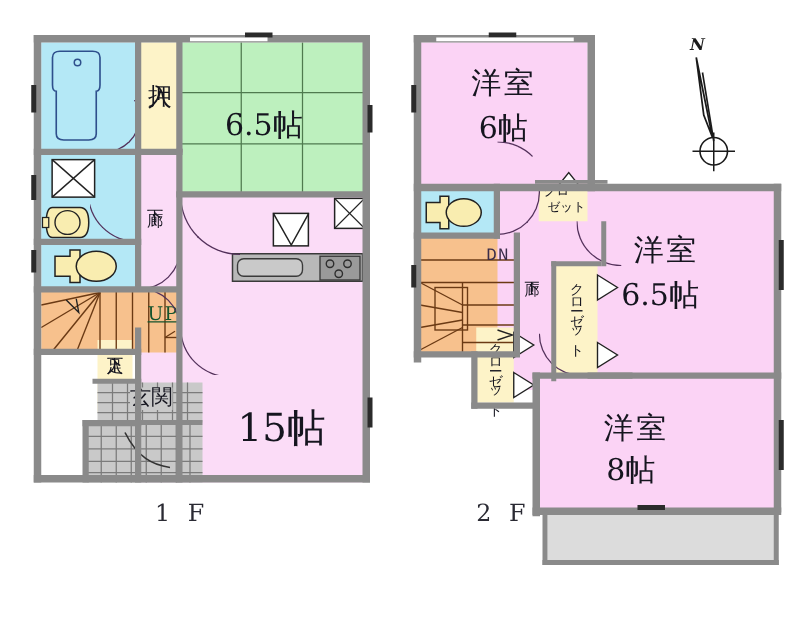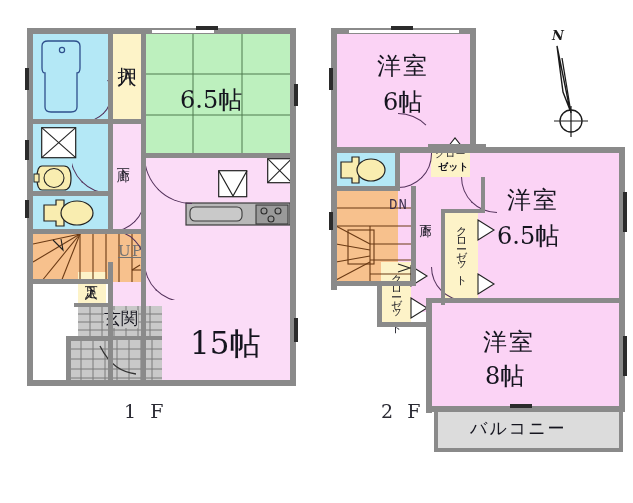--- a/index.html
+++ b/index.html
@@ -118,21 +118,21 @@
       <line x1="47" y1="0" x2="47" y2="50"></line>
       <line x1="0" y1="12" x2="47" y2="2"></line>
       <line x1="0" y1="30" x2="47" y2="2"></line>
       <line x1="8" y1="50" x2="47" y2="2"></line>
       <line x1="28" y1="50" x2="47" y2="2"></line>
       <path d="M20 8 l10 10 l-2 -11" stroke="#222"></path>
       <line x1="99" y1="38" x2="111" y2="38"></line>
       <line x1="99" y1="38" x2="107" y2="33"></line>
     </g>
   </svg>
-  <div class="lbl" style="left:118px;top:244px;font-size:15px;letter-spacing:1px;color:#737373;text-decoration:underline;">UP</div>
+  <div class="lbl" style="left:118px;top:244px;font-size:15px;letter-spacing:1px;color:#14532d;text-decoration:underline;">UP</div>
 
   <div class="lbl vert" style="left:117px;top:52px;font-size:19px;">押入</div>
   <div class="lbl" style="left:180px;top:88px;font-size:24px;">6.5帖</div>
   <div class="lbl vert" style="left:116px;top:158px;font-size:13px;">廊下</div>
   <div class="lbl" style="left:190px;top:327px;font-size:31px;">15帖</div>
   <div class="lbl vert" style="left:84px;top:276px;font-size:13px;">下足入</div>
   <div class="lbl" style="left:104px;top:310px;font-size:17px;background:#c9c9c9;">玄関</div>
 
   <svg style="left:186px;top:203px;" width="104" height="24">
     <rect x="0" y="0" width="104" height="22" fill="#b8b8b8" stroke="#3a3a3a" stroke-width="1.2"></rect>
@@ -232,28 +232,27 @@
       <rect x="12" y="40" width="26" height="34"></rect>
       <path d="M62 74 l12 4 l-12 4" stroke="#222"></path>
     </g>
   </svg>
   <div class="lbl" style="left:64px;top:198px;font-size:14px;letter-spacing:1px;color:#3a2c4a;font-family:Liberation Mono, monospace;">DN</div>
 
   <div class="lbl" style="left:52px;top:54px;font-size:24px;letter-spacing:2px;">洋室</div>
   <div class="lbl" style="left:58px;top:90px;font-size:24px;">6帖</div>
   <div class="lbl vert" style="left:94px;top:215px;font-size:12px;">廊下</div>
   <div class="lbl" style="left:110px;top:149px;font-size:10px;">クロー</div>
-  <div class="lbl" style="left:113px;top:162px;font-size:10px;font-weight:bold;">ゼット</div>
+  <div class="lbl" style="left:113px;top:162px;font-size:10px;">ゼット</div>
   <div class="lbl vert" style="left:130px;top:218px;font-size:11px;">クローゼット</div>
   <div class="lbl vert" style="left:65px;top:266px;font-size:11px;">クローゼット</div>
   <div class="lbl" style="left:182px;top:188px;font-size:24px;letter-spacing:2px;">洋室</div>
   <div class="lbl" style="left:172px;top:224px;font-size:24px;">6.5帖</div>
   <div class="lbl" style="left:158px;top:330px;font-size:24px;letter-spacing:2px;">洋室</div>
   <div class="lbl" style="left:160px;top:364px;font-size:24px;">8帖</div>
-  <div class="lbl" style="left:145px;top:420px;font-size:17px;letter-spacing:2px;">バルコニー</div>
 
   <svg style="left:153px;top:212px;" width="18" height="90">
     <path d="M0 8 L16 18 L0 28 Z" fill="#ffffff" stroke="#222" stroke-width="1.1"></path>
     <path d="M0 62 L16 72 L0 82 Z" fill="#ffffff" stroke="#222" stroke-width="1.1"></path>
   </svg>
   <svg style="left:86px;top:262px;" width="18" height="62">
     <path d="M0 4 L16 14 L0 24 Z" fill="#ffffff" stroke="#222" stroke-width="1.1"></path>
     <path d="M0 36 L16 46 L0 56 Z" fill="#ffffff" stroke="#222" stroke-width="1.1"></path>
   </svg>
   <svg style="left:112px;top:138px;" width="40" height="12">

